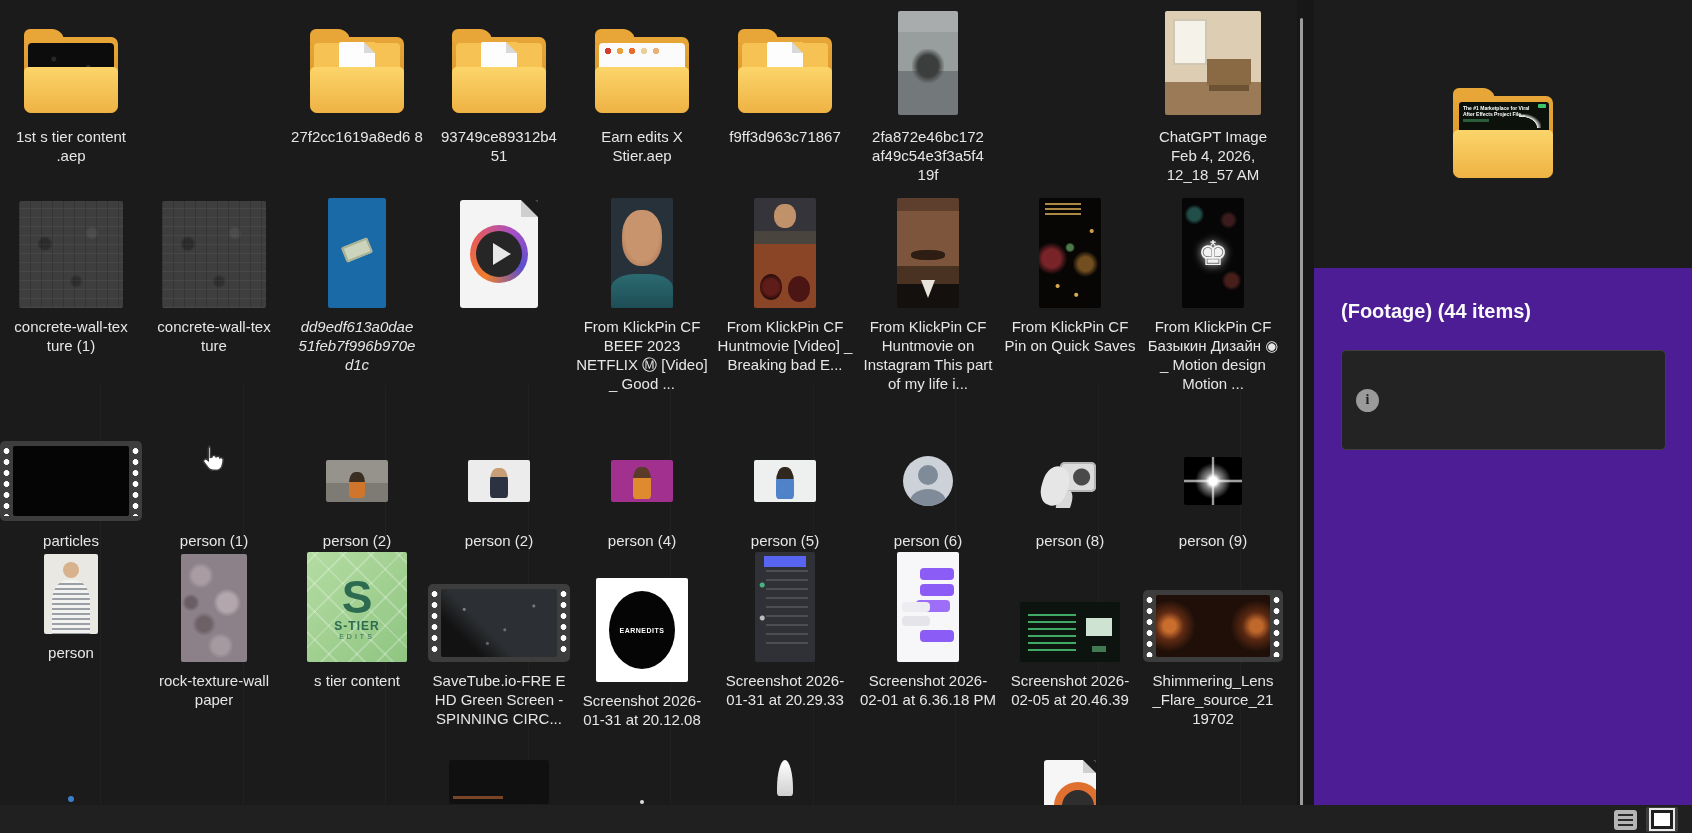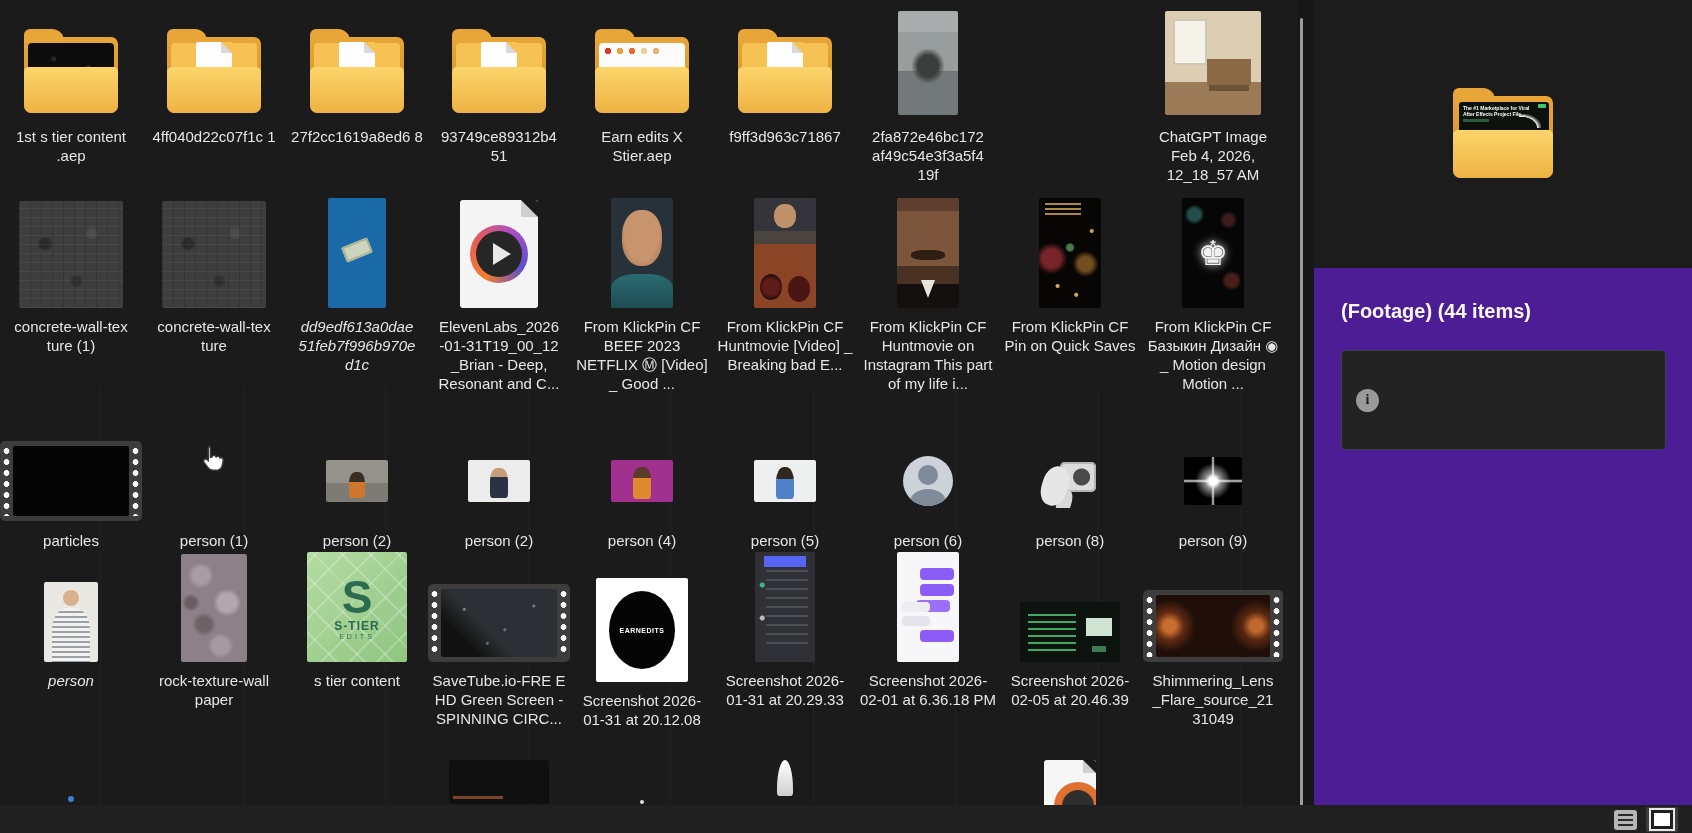--- a/index.html
+++ b/index.html
@@ -270,80 +270,67 @@
       <div class="cell r1" style="left: 0px; top: 12px;">
         <div class="tarea v-end" style="height: 103px;">
           <div class="folder t-folder-dark">
             <div class="back"></div>
             <div class="inside"></div>
             <div class="front"></div>
           </div>
         </div>
         <div class="flabel">1st s tier content .aep</div>
       </div>
-      <div class="cell r1" style="left: 143px; top: 12px;">
+      <div class="cell r1" style="left: 286px; top: 12px;">
         <div class="tarea v-end" style="height: 103px;">
           <div class="folder t-folder-doc">
             <div class="back"></div>
             <div class="inside"></div>
             <div class="page">
               <div class="fold"></div>
             </div>
             <div class="front"></div>
           </div>
         </div>
-        <div class="flabel">4ff040d22c07f1c 1</div>
-      </div>
-      <div class="cell r1" style="left: 286px; top: 12px;">
+        <div class="flabel">27f2cc1619a8ed6 8</div>
+      </div>
+      <div class="cell r1" style="left: 428px; top: 12px;">
         <div class="tarea v-end" style="height: 103px;">
           <div class="folder t-folder-doc">
             <div class="back"></div>
             <div class="inside"></div>
             <div class="page">
               <div class="fold"></div>
             </div>
             <div class="front"></div>
           </div>
         </div>
-        <div class="flabel">27f2cc1619a8ed6 8</div>
-      </div>
-      <div class="cell r1" style="left: 428px; top: 12px;">
+        <div class="flabel">93749ce89312b4 51</div>
+      </div>
+      <div class="cell r1" style="left: 571px; top: 12px;">
+        <div class="tarea v-end" style="height: 103px;">
+          <div class="folder t-folder-white">
+            <div class="back"></div>
+            <div class="inside"></div>
+            <div class="front"></div>
+          </div>
+        </div>
+        <div class="flabel">Earn edits X Stier.aep</div>
+      </div>
+      <div class="cell r1" style="left: 714px; top: 12px;">
         <div class="tarea v-end" style="height: 103px;">
           <div class="folder t-folder-doc">
             <div class="back"></div>
             <div class="inside"></div>
             <div class="page">
               <div class="fold"></div>
             </div>
             <div class="front"></div>
           </div>
         </div>
-        <div class="flabel">93749ce89312b4 51</div>
-      </div>
-      <div class="cell r1" style="left: 571px; top: 12px;">
-        <div class="tarea v-end" style="height: 103px;">
-          <div class="folder t-folder-white">
-            <div class="back"></div>
-            <div class="inside"></div>
-            <div class="front"></div>
-          </div>
-        </div>
-        <div class="flabel">Earn edits X Stier.aep</div>
-      </div>
-      <div class="cell r1" style="left: 714px; top: 12px;">
-        <div class="tarea v-end" style="height: 103px;">
-          <div class="folder t-folder-doc">
-            <div class="back"></div>
-            <div class="inside"></div>
-            <div class="page">
-              <div class="fold"></div>
-            </div>
-            <div class="front"></div>
-          </div>
-        </div>
         <div class="flabel">f9ff3d963c71867</div>
       </div>
       <div class="cell r1" style="left: 857px; top: 12px;">
         <div class="tarea v-end" style="height: 103px;">
           <div class="ph t-photo-motorcycle"></div>
         </div>
         <div class="flabel">2fa872e46bc172 af49c54e3f3a5f4 19f</div>
       </div>
       <div class="cell r1" style="left: 1142px; top: 12px;">
         <div class="tarea v-end" style="height: 103px;">
@@ -371,21 +358,20 @@
       </div>
       <div class="cell r2" style="left: 428px; top: 195px;">
         <div class="tarea v-end" style="height: 113px;">
           <div class="ph t-doc-play">
             <div class="fold"></div>
             <div class="ring">
               <div class="tri"></div>
             </div>
           </div>
         </div>
-        <div class="flabel">ElevenLabs_2026 -01-31T19_00_12 _Brian - Deep, Resonant and C...</div>
       </div>
       <div class="cell r2" style="left: 571px; top: 195px;">
         <div class="tarea v-end" style="height: 113px;">
           <div class="ph t-photo-beef"></div>
         </div>
         <div class="flabel">From KlickPin CF BEEF 2023 NETFLIX Ⓜ [Video] _ Good ...</div>
       </div>
       <div class="cell r2" style="left: 714px; top: 195px;">
         <div class="tarea v-end" style="height: 113px;">
           <div class="ph t-photo-heisenberg"></div>
@@ -459,21 +445,21 @@
           <div class="ph t-photo-camerahands"></div>
         </div>
         <div class="flabel">person (8)</div>
       </div>
       <div class="cell r3" style="left: 1142px; top: 440px;">
         <div class="tarea v-center" style="height: 82px;">
           <div class="ph t-flare-star"></div>
         </div>
         <div class="flabel">person (9)</div>
       </div>
-      <div class="cell r4" style="left: 0px; top: 551px; font-style: italic;">
+      <div class="cell r4" style="left: 0px; top: 523px;">
         <div class="tarea v-end" style="height: 111px;">
           <div class="ph t-photo-person-striped"></div>
         </div>
         <div class="flabel">person</div>
       </div>
       <div class="cell r4" style="left: 143px; top: 551px;">
         <div class="tarea v-end" style="height: 111px;">
           <div class="ph t-texture-rock"></div>
         </div>
         <div class="flabel">rock-texture-wall paper</div>
@@ -523,21 +509,21 @@
           <div class="ph t-shot-green"></div>
         </div>
         <div class="flabel">Screenshot 2026-02-05 at 20.46.39</div>
       </div>
       <div class="cell r4" style="left: 1142px; top: 551px;">
         <div class="tarea v-end" style="height: 111px;">
           <div class="film t-filmstrip-flare">
             <div class="finner"></div>
           </div>
         </div>
-        <div class="flabel">Shimmering_Lens _Flare_source_21 31049</div>
+        <div class="flabel">Shimmering_Lens _Flare_source_21 19702</div>
       </div>
       <div class="cell r5" style="left: 0px; top: 760px;">
         <div class="tarea v-start" style="height: 50px;">
           <div class="ph t-partial-dot-blue"></div>
         </div>
       </div>
       <div class="cell r5" style="left: 428px; top: 760px;">
         <div class="tarea v-start" style="height: 50px;">
           <div class="ph t-partial-dark-frame"></div>
         </div>

